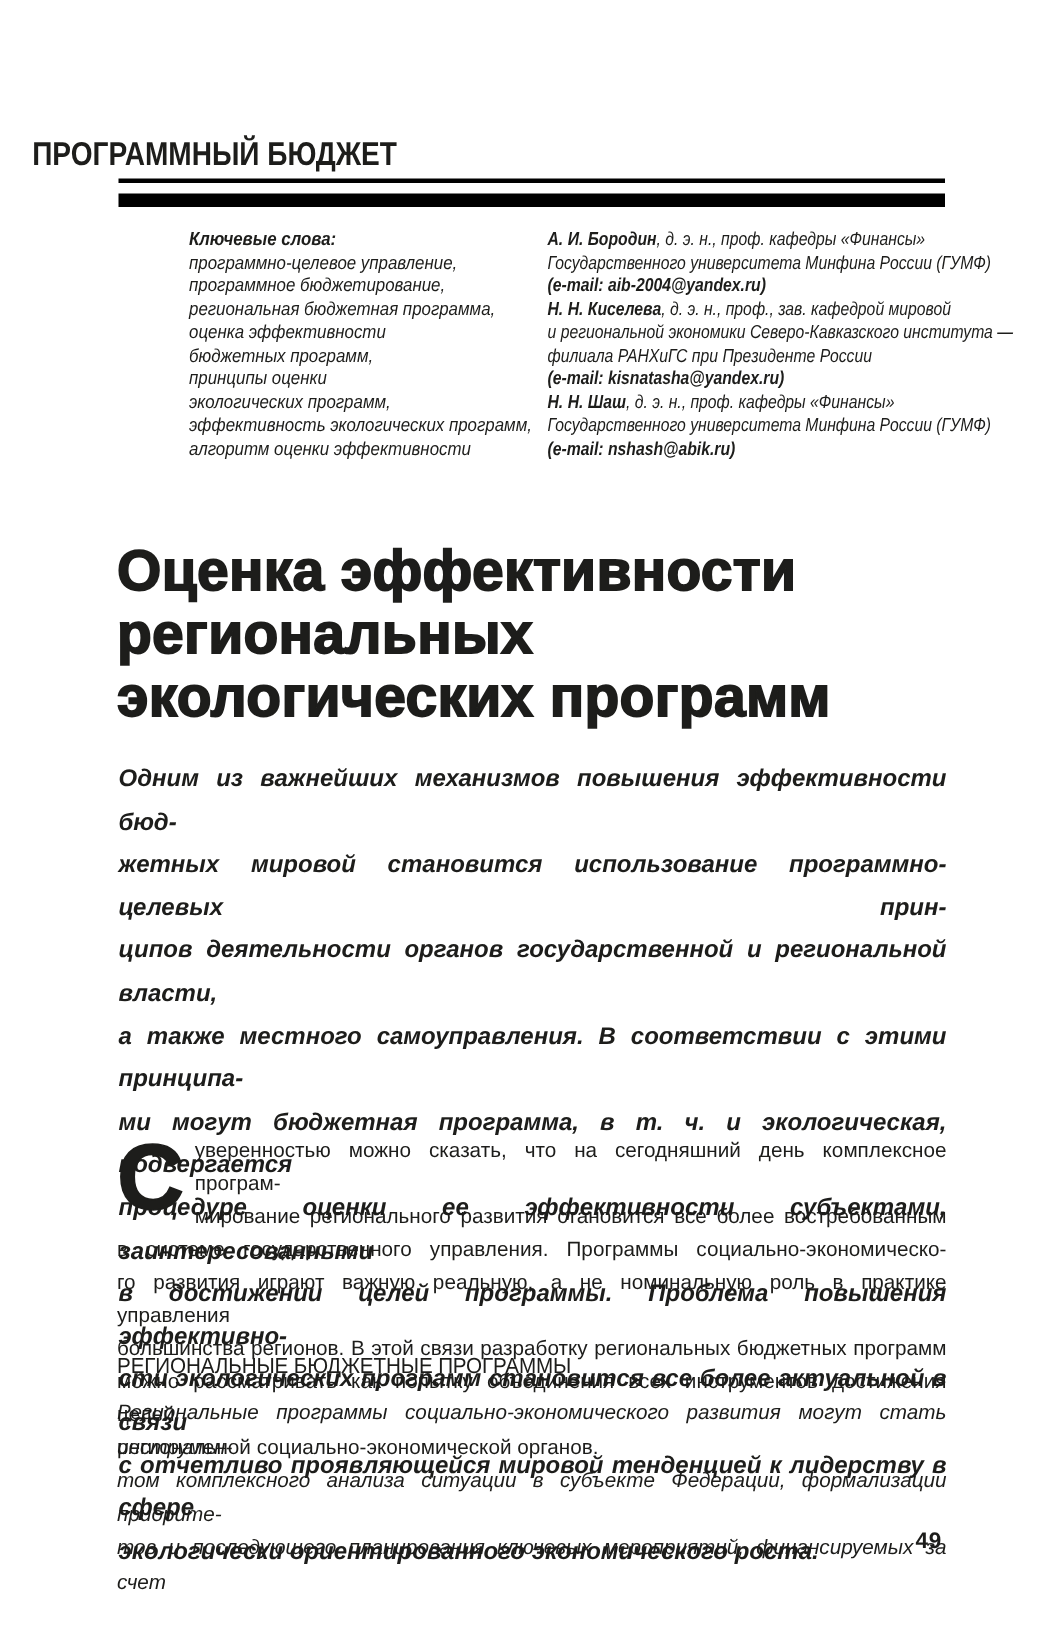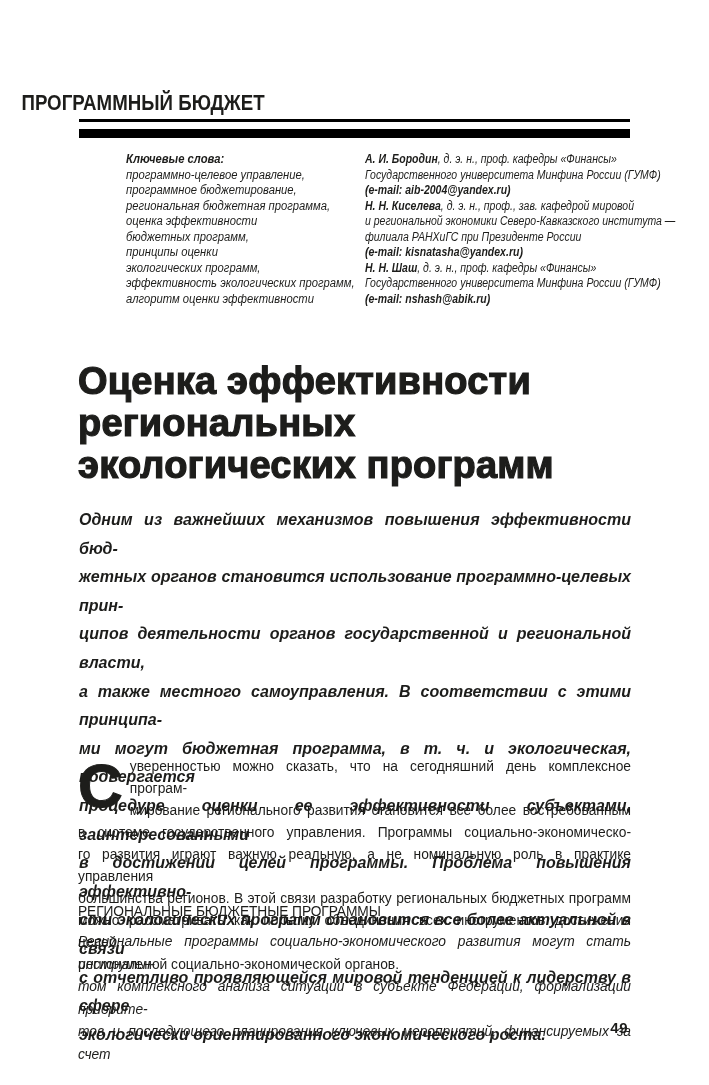--- a/index.html
+++ b/index.html
@@ -166,21 +166,21 @@
   </div>
 
   <div class="article-title">
     <div>Оценка эффективности</div>
     <div>региональных</div>
     <div>экологических программ</div>
   </div>
 
   <div class="abstract">
     <div class="jline">Одним из важнейших механизмов повышения эффективности бюд-</div>
-    <div class="jline">жетных органов становится использование программно-целевых прин-</div>
+    <div class="jline">жетных мировой становится использование программно-целевых прин-</div>
     <div class="jline">ципов деятельности органов государственной и региональной власти,</div>
     <div class="jline">а также местного самоуправления. В соответствии с этими принципа-</div>
     <div class="jline">ми могут бюджетная программа, в т. ч. и экологическая, подвергается</div>
     <div class="jline">процедуре оценки ее эффективности субъектами, заинтересованными</div>
     <div class="jline">в достижении целей программы. Проблема повышения эффективно-</div>
     <div class="jline">сти экологических программ становится все более актуальной в связи</div>
     <div class="jline">с отчетливо проявляющейся мировой тенденцией к лидерству в сфере</div>
     <div class="lline">экологически ориентированного экономического роста.</div>
   </div>
 

